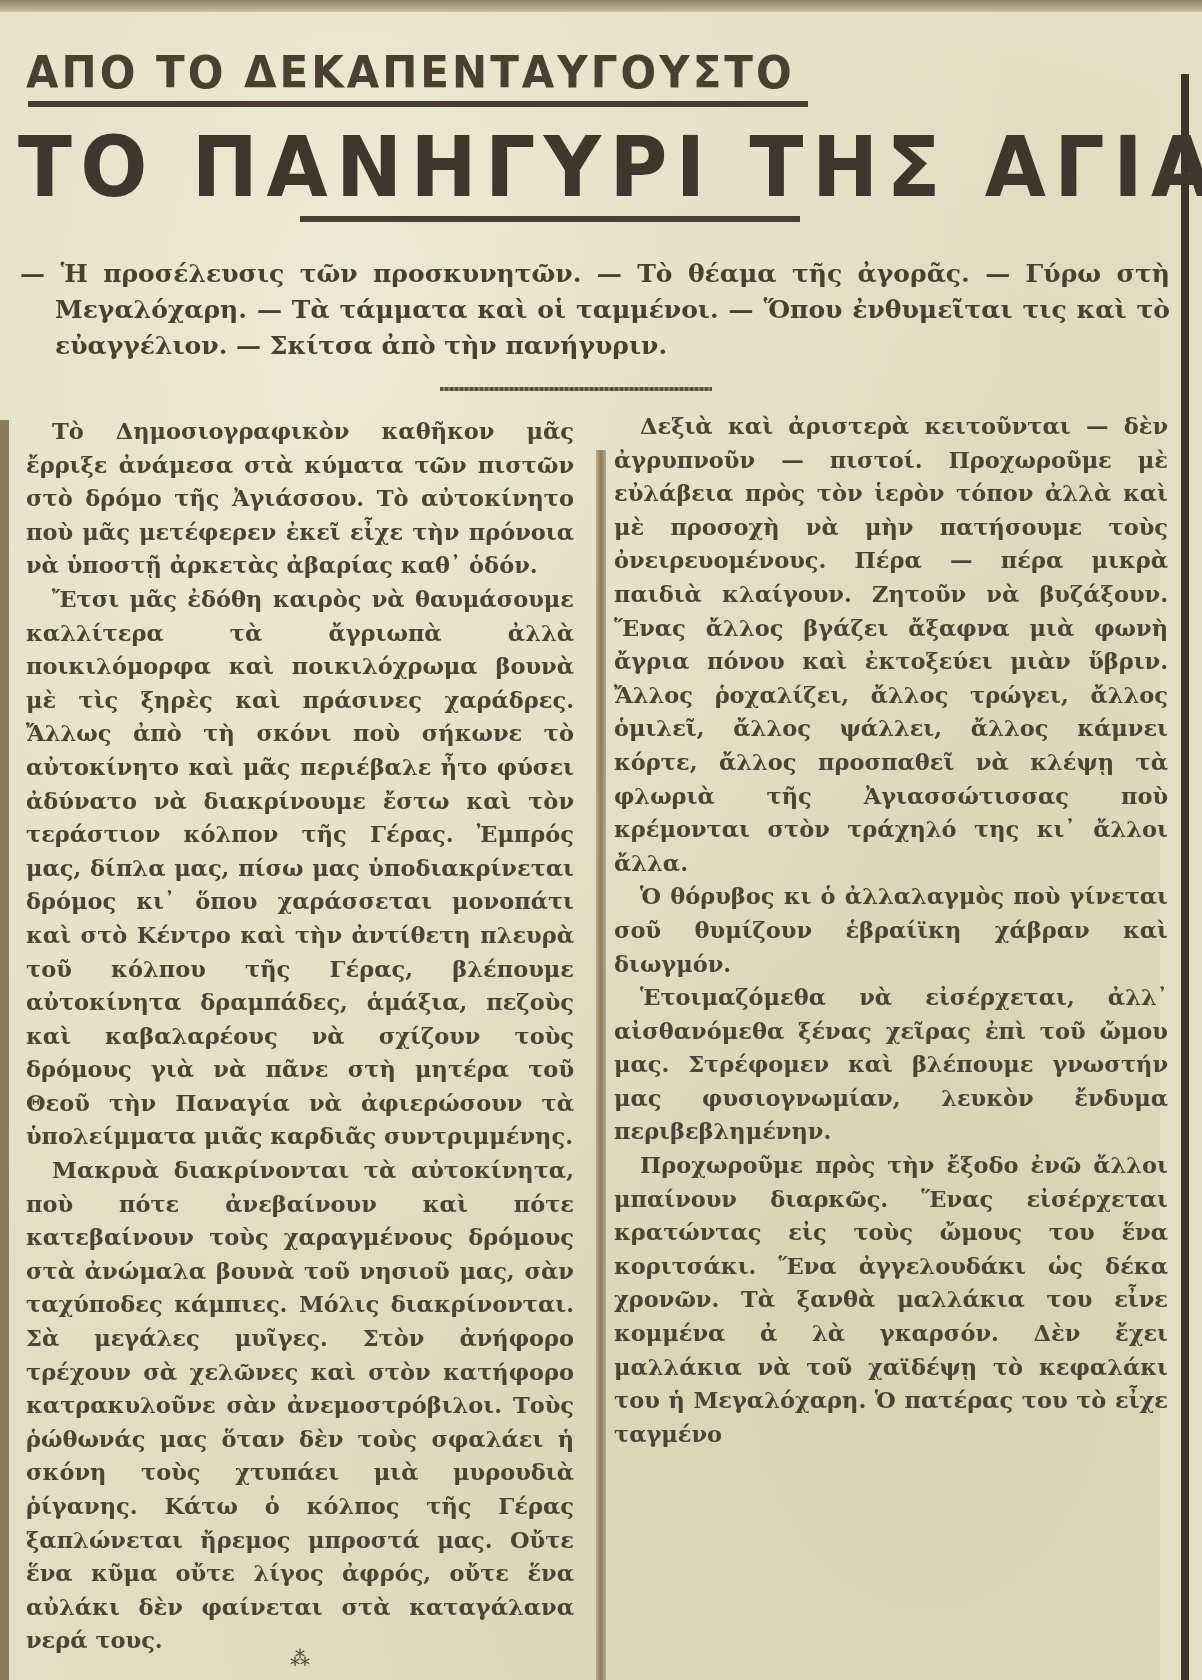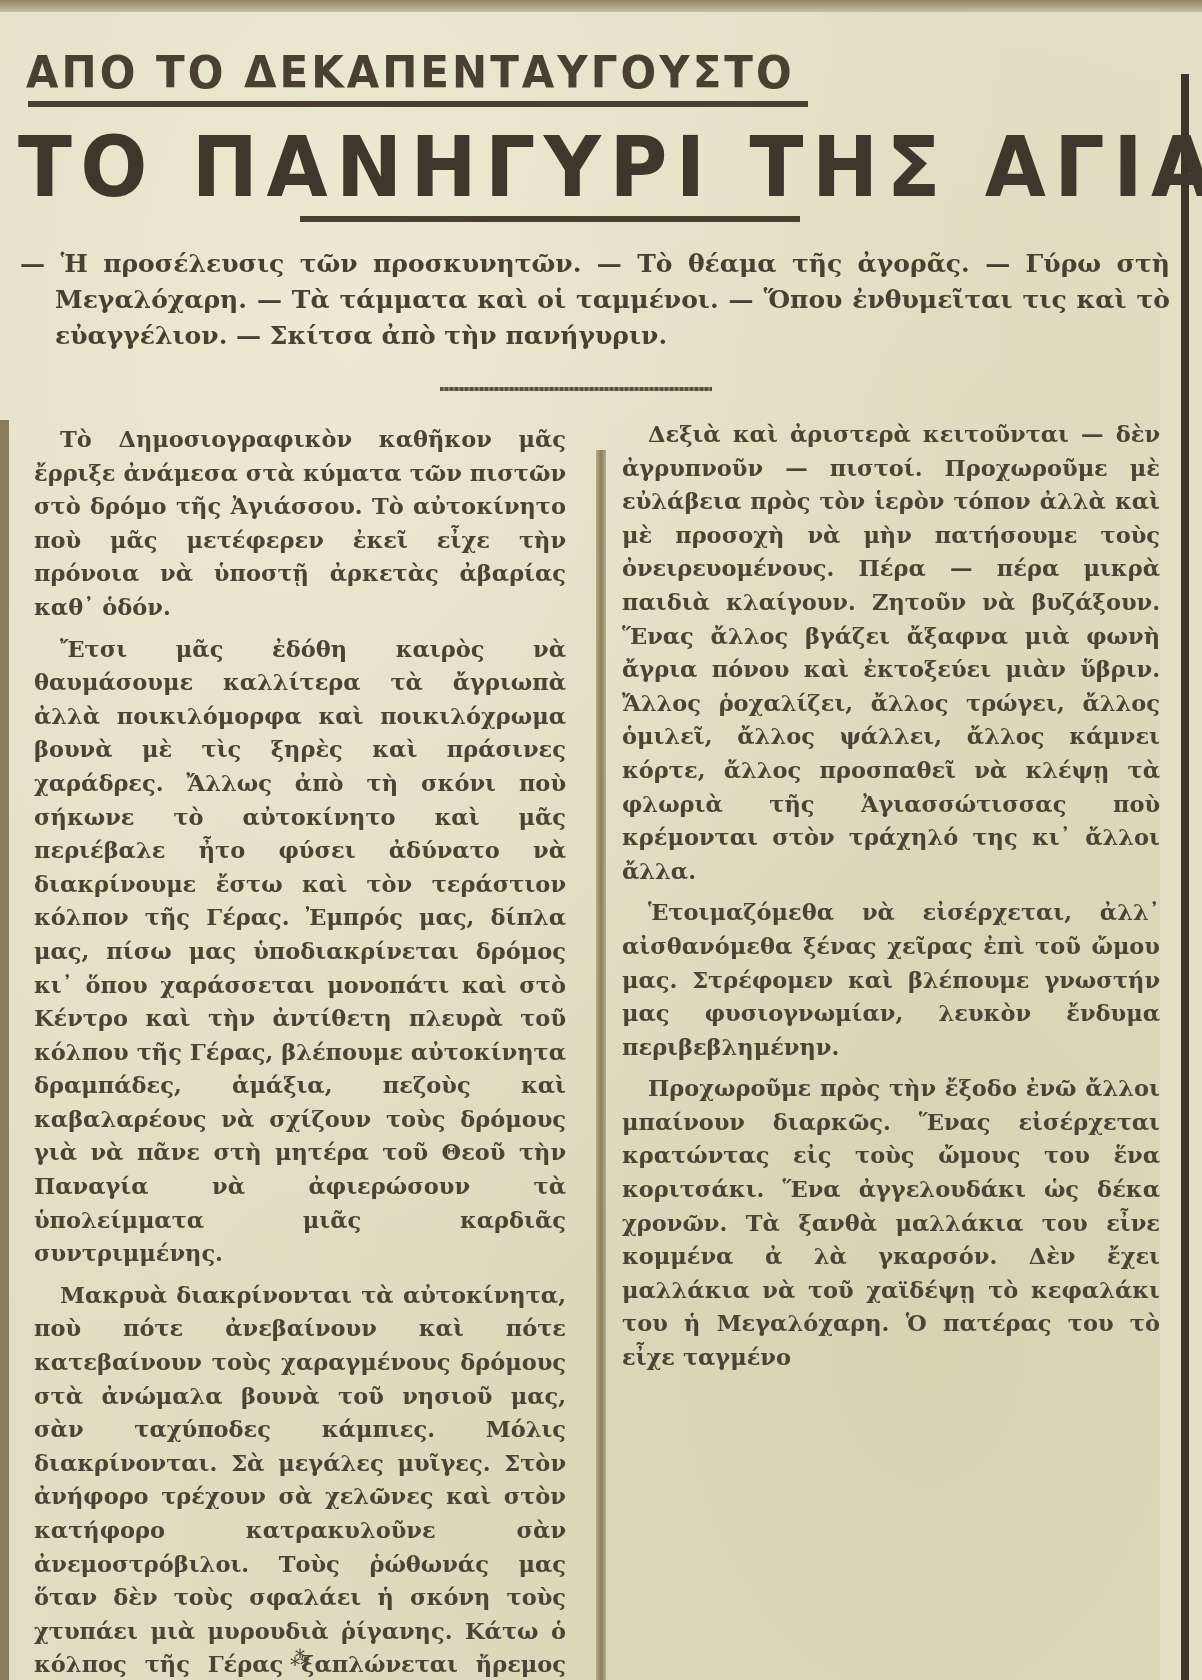--- a/index.html
+++ b/index.html
@@ -44,39 +44,39 @@
     position:absolute; left:18px; top:118px;
     font-family:"DejaVu Sans", sans-serif; font-weight:bold;
     font-size:84px; letter-spacing:9px; color:#3f372b;
     white-space:nowrap; transform:scaleX(0.94); transform-origin:left top;
   }
   .headline-rule {
     position:absolute; left:122px; top:216px; width:274px; height:6px;
     background:#4a4032;
   }
   .subheads {
-    position:absolute; left:10px; top:246px; width:1160px;
+    position:absolute; left:10px; top:256px; width:1160px;
     font-family:"DejaVu Serif", serif; font-weight:bold;
     font-size:25px; line-height:36px; color:#4a4032;
     text-indent:-35px; padding-left:45px; box-sizing:border-box;
     text-align:justify;
   }
   .sub-rule {
     position:absolute; left:440px; top:387px; width:272px; height:4px;
     background:repeating-linear-gradient(90deg,#5a503e 0 3px,#8b8066 3px 5px);
   }
   .col {
     position:absolute; top:415px; width:548px;
     font-family:"DejaVu Serif", serif; font-weight:bold;
     font-size:22.5px; line-height:33.6px; color:#4c4334;
     text-align:justify;
   }
   .col.left { left:26px; }
   .col.right { left:614px; width:554px; top:410px; }
-  .col p { margin:8px; text-indent:26px; }
+  .col p { margin:0; text-indent:26px; }
   .col p.noindent { text-indent:0; }
   .col-divider {
     position:absolute; left:596px; top:450px; width:10px; height:1230px;
     background:linear-gradient(90deg,#b6aa87,#8c7f60,#b6aa87);
   }
   .section-mark {
     position:absolute; left:290px; top:1646px;
     font-size:20px; color:#4c4334; letter-spacing:2px;
   }
 </style>
@@ -100,18 +100,19 @@
   <div class="col left">
     <p>Τὸ Δημοσιογραφικὸν καθῆκον μᾶς ἔρριξε ἀνάμεσα στὰ κύματα τῶν πιστῶν στὸ δρόμο τῆς Ἀγιάσσου. Τὸ αὐτοκίνητο ποὺ μᾶς μετέφερεν ἐκεῖ εἶχε τὴν πρόνοια νὰ ὑποστῇ ἀρκετὰς ἀβαρίας καθ᾽ ὁδόν.</p>
     <p>Ἔτσι μᾶς ἐδόθη καιρὸς νὰ θαυμάσουμε καλλίτερα τὰ ἄγριωπὰ ἀλλὰ ποικιλόμορφα καὶ ποικιλόχρωμα βουνὰ μὲ τὶς ξηρὲς καὶ πράσινες χαράδρες. Ἄλλως ἀπὸ τὴ σκόνι ποὺ σήκωνε τὸ αὐτοκίνητο καὶ μᾶς περιέβαλε ἦτο φύσει ἀδύνατο νὰ διακρίνουμε ἔστω καὶ τὸν τεράστιον κόλπον τῆς Γέρας. Ἐμπρός μας, δίπλα μας, πίσω μας ὑποδιακρίνεται δρόμος κι᾽ ὅπου χαράσσεται μονοπάτι καὶ στὸ Κέντρο καὶ τὴν ἀντίθετη πλευρὰ τοῦ κόλπου τῆς Γέρας, βλέπουμε αὐτοκίνητα δραμπάδες, ἁμάξια, πεζοὺς καὶ καβαλαρέους νὰ σχίζουν τοὺς δρόμους γιὰ νὰ πᾶνε στὴ μητέρα τοῦ Θεοῦ τὴν Παναγία νὰ ἀφιερώσουν τὰ ὑπολείμματα μιᾶς καρδιᾶς συντριμμένης.</p>
     <p>Μακρυὰ διακρίνονται τὰ αὐτοκίνητα, ποὺ πότε ἀνεβαίνουν καὶ πότε κατεβαίνουν τοὺς χαραγμένους δρόμους στὰ ἀνώμαλα βουνὰ τοῦ νησιοῦ μας, σὰν ταχύποδες κάμπιες. Μόλις διακρίνονται. Σὰ μεγάλες μυῖγες. Στὸν ἀνήφορο τρέχουν σὰ χελῶνες καὶ στὸν κατήφορο κατρακυλοῦνε σὰν ἀνεμοστρόβιλοι. Τοὺς ῥώθωνάς μας ὅταν δὲν τοὺς σφαλάει ἡ σκόνη τοὺς χτυπάει μιὰ μυρουδιὰ ῥίγανης. Κάτω ὁ κόλπος τῆς Γέρας ξαπλώνεται ἤρεμος μπροστά μας. Οὔτε ἕνα κῦμα οὔτε λίγος ἀφρός, οὔτε ἕνα αὐλάκι δὲν φαίνεται στὰ καταγάλανα νερά τους.</p>
   </div>
 
   <div class="col-divider"></div>
 
   <div class="col right">
     <p>Δεξιὰ καὶ ἀριστερὰ κειτοῦνται — δὲν ἀγρυπνοῦν — πιστοί. Προχωροῦμε μὲ εὐλάβεια πρὸς τὸν ἱερὸν τόπον ἀλλὰ καὶ μὲ προσοχὴ νὰ μὴν πατήσουμε τοὺς ὀνειρευομένους. Πέρα — πέρα μικρὰ παιδιὰ κλαίγουν. Ζητοῦν νὰ βυζάξουν. Ἕνας ἄλλος βγάζει ἄξαφνα μιὰ φωνὴ ἄγρια πόνου καὶ ἐκτοξεύει μιὰν ὕβριν. Ἄλλος ῥοχαλίζει, ἄλλος τρώγει, ἄλλος ὁμιλεῖ, ἄλλος ψάλλει, ἄλλος κάμνει κόρτε, ἄλλος προσπαθεῖ νὰ κλέψῃ τὰ φλωριὰ τῆς Ἀγιασσώτισσας ποὺ κρέμονται στὸν τράχηλό της κι᾽ ἄλλοι ἄλλα.</p>
+    <p>Ὁ θόρυβος κι ὁ ἀλλαλαγμὸς ποὺ γίνεται σοῦ θυμίζουν ἑβραίϊκη χάβραν καὶ διωγμόν.</p>
     <p>Ἑτοιμαζόμεθα νὰ εἰσέρχεται, ἀλλ᾽ αἰσθανόμεθα ξένας χεῖρας ἐπὶ τοῦ ὤμου μας. Στρέφομεν καὶ βλέπουμε γνωστήν μας φυσιογνωμίαν, λευκὸν ἔνδυμα περιβεβλημένην.</p>
     <p>Προχωροῦμε πρὸς τὴν ἔξοδο ἐνῶ ἄλλοι μπαίνουν διαρκῶς. Ἕνας εἰσέρχεται κρατώντας εἰς τοὺς ὤμους του ἕνα κοριτσάκι. Ἕνα ἀγγελουδάκι ὡς δέκα χρονῶν. Τὰ ξανθὰ μαλλάκια του εἶνε κομμένα ἀ λὰ γκαρσόν. Δὲν ἔχει μαλλάκια νὰ τοῦ χαϊδέψῃ τὸ κεφαλάκι του ἡ Μεγαλόχαρη. Ὁ πατέρας του τὸ εἶχε ταγμένο</p>
   </div>
 
   <div class="section-mark">⁂</div>
 </div>
 
 </body></html>

